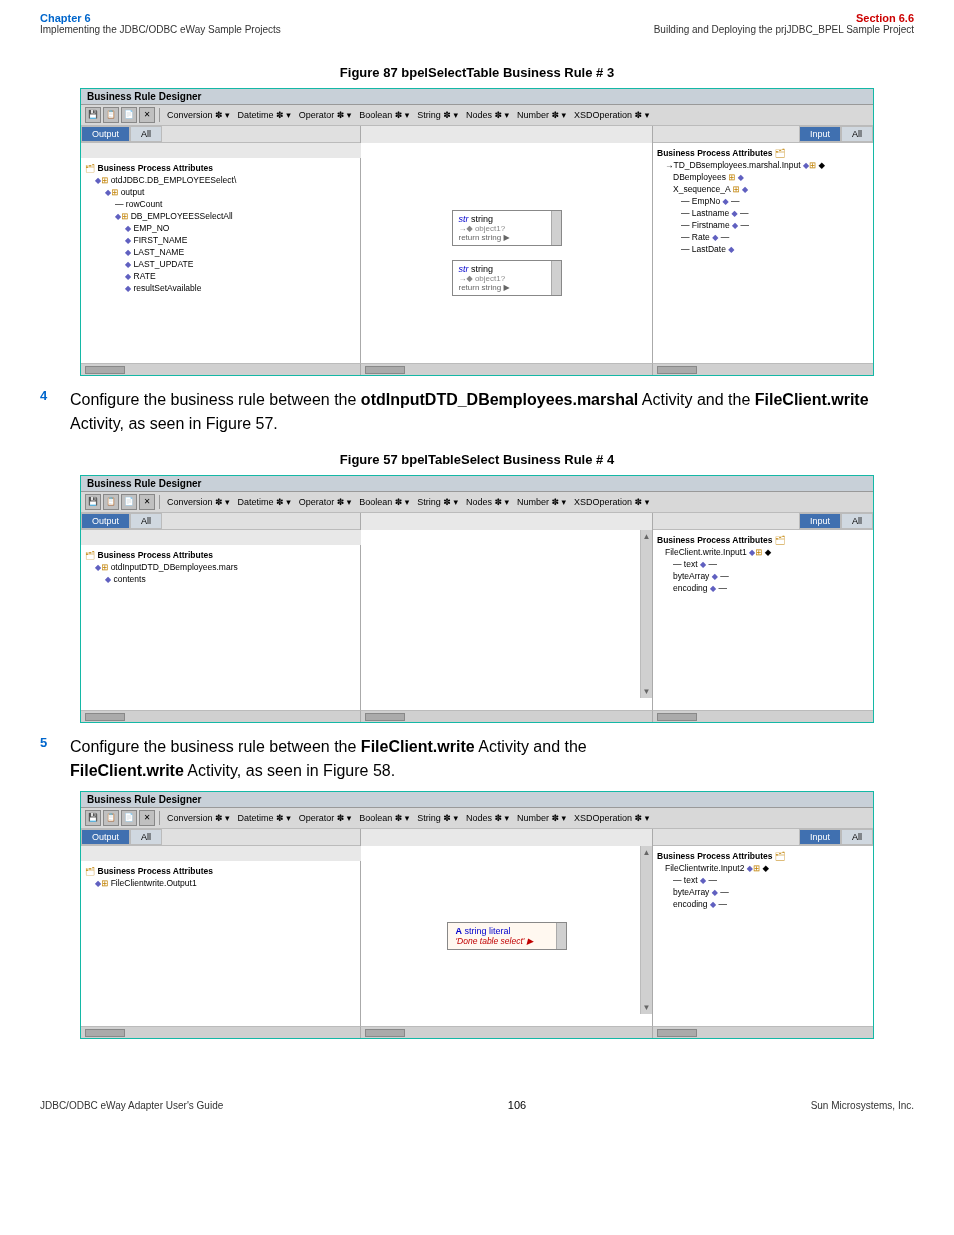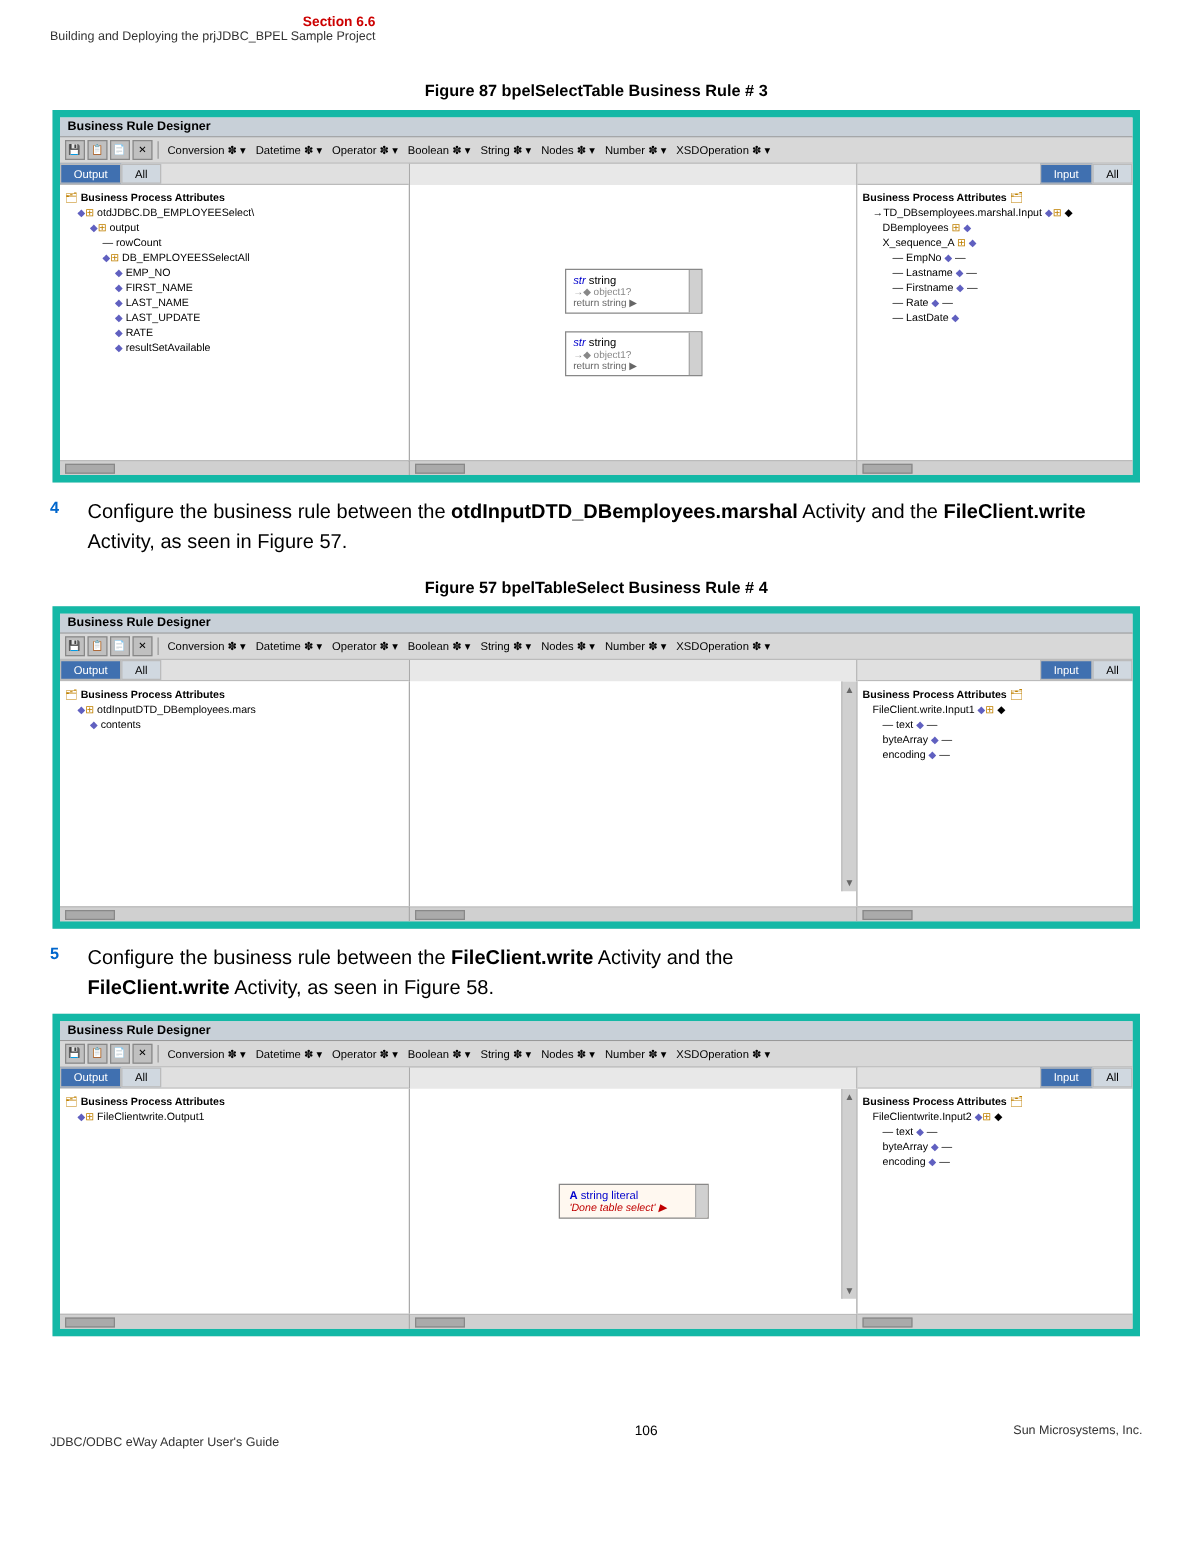--- a/index.html
+++ b/index.html
@@ -50,24 +50,24 @@
     
     .figure-title {
       text-align: center;
       font-weight: bold;
       font-size: 13px;
       margin: 16px 0 8px 0;
     }
 
     
     .brd-container {
-      border: 6px solid #14b8a6;
+      border: 1px solid #14b8a6;
       background: #e8e8e8;
       margin: 0 auto 10px auto;
-      width: 870px;
+      width: 794px;
       font-size: 9px;
     }
     .brd-title-bar {
       background: #c8d0d8;
       padding: 2px 6px;
       font-size: 10px;
       font-weight: bold;
       border-bottom: 1px solid #999;
     }
     .brd-toolbar {
@@ -106,20 +106,21 @@
       height: 220px;
     }
     .brd-panels-small {
       height: 180px;
     }
     .brd-panel-left {
       width: 280px;
       border-right: 1px solid #aaa;
       background: #fff;
       overflow: hidden;
+      margin-top: 15px;
     }
     .brd-panel-mid {
       flex: 1;
       border-right: 1px solid #aaa;
       background: #fff;
       display: flex;
       align-items: center;
       justify-content: center;
       flex-direction: column;
       gap: 4px;
@@ -237,21 +238,21 @@
 
     
     .page-footer {
       display: flex;
       justify-content: space-between;
       align-items: center;
       padding: 10px 40px;
       margin-top: 20px;
       border-top: none;
     }
-    .footer-left { font-size: 10px; color: #333; margin-top: 20px; }
+    .footer-left { font-size: 10px; color: #333; }
     .footer-center { font-size: 11px; color: #000; }
     .footer-right { font-size: 10px; color: #333; }
 
     
     .rpt-item {
       padding: 1px 0;
       white-space: nowrap;
       overflow: hidden;
       font-size: 8.5px;
     }
@@ -274,20 +275,24 @@
       color: #c00000;
       font-style: italic;
       font-size: 8.5px;
     }
 
   </style>
 </head>
 <body>
 
 <div class="page-header">
+  <div class="header-left">
+    <div class="chapter-label">Chapter 6</div>
+    <div class="chapter-sub">Implementing the JDBC/ODBC eWay Sample Projects</div>
+  </div>
   <div class="header-right">
     <div class="section-label">Section 6.6</div>
     <div class="section-sub">Building and Deploying the prjJDBC_BPEL Sample Project</div>
   </div>
 </div>
 
 <div class="content">
 
   <div class="figure-title">Figure 87   bpelSelectTable Business Rule # 3</div>
 

